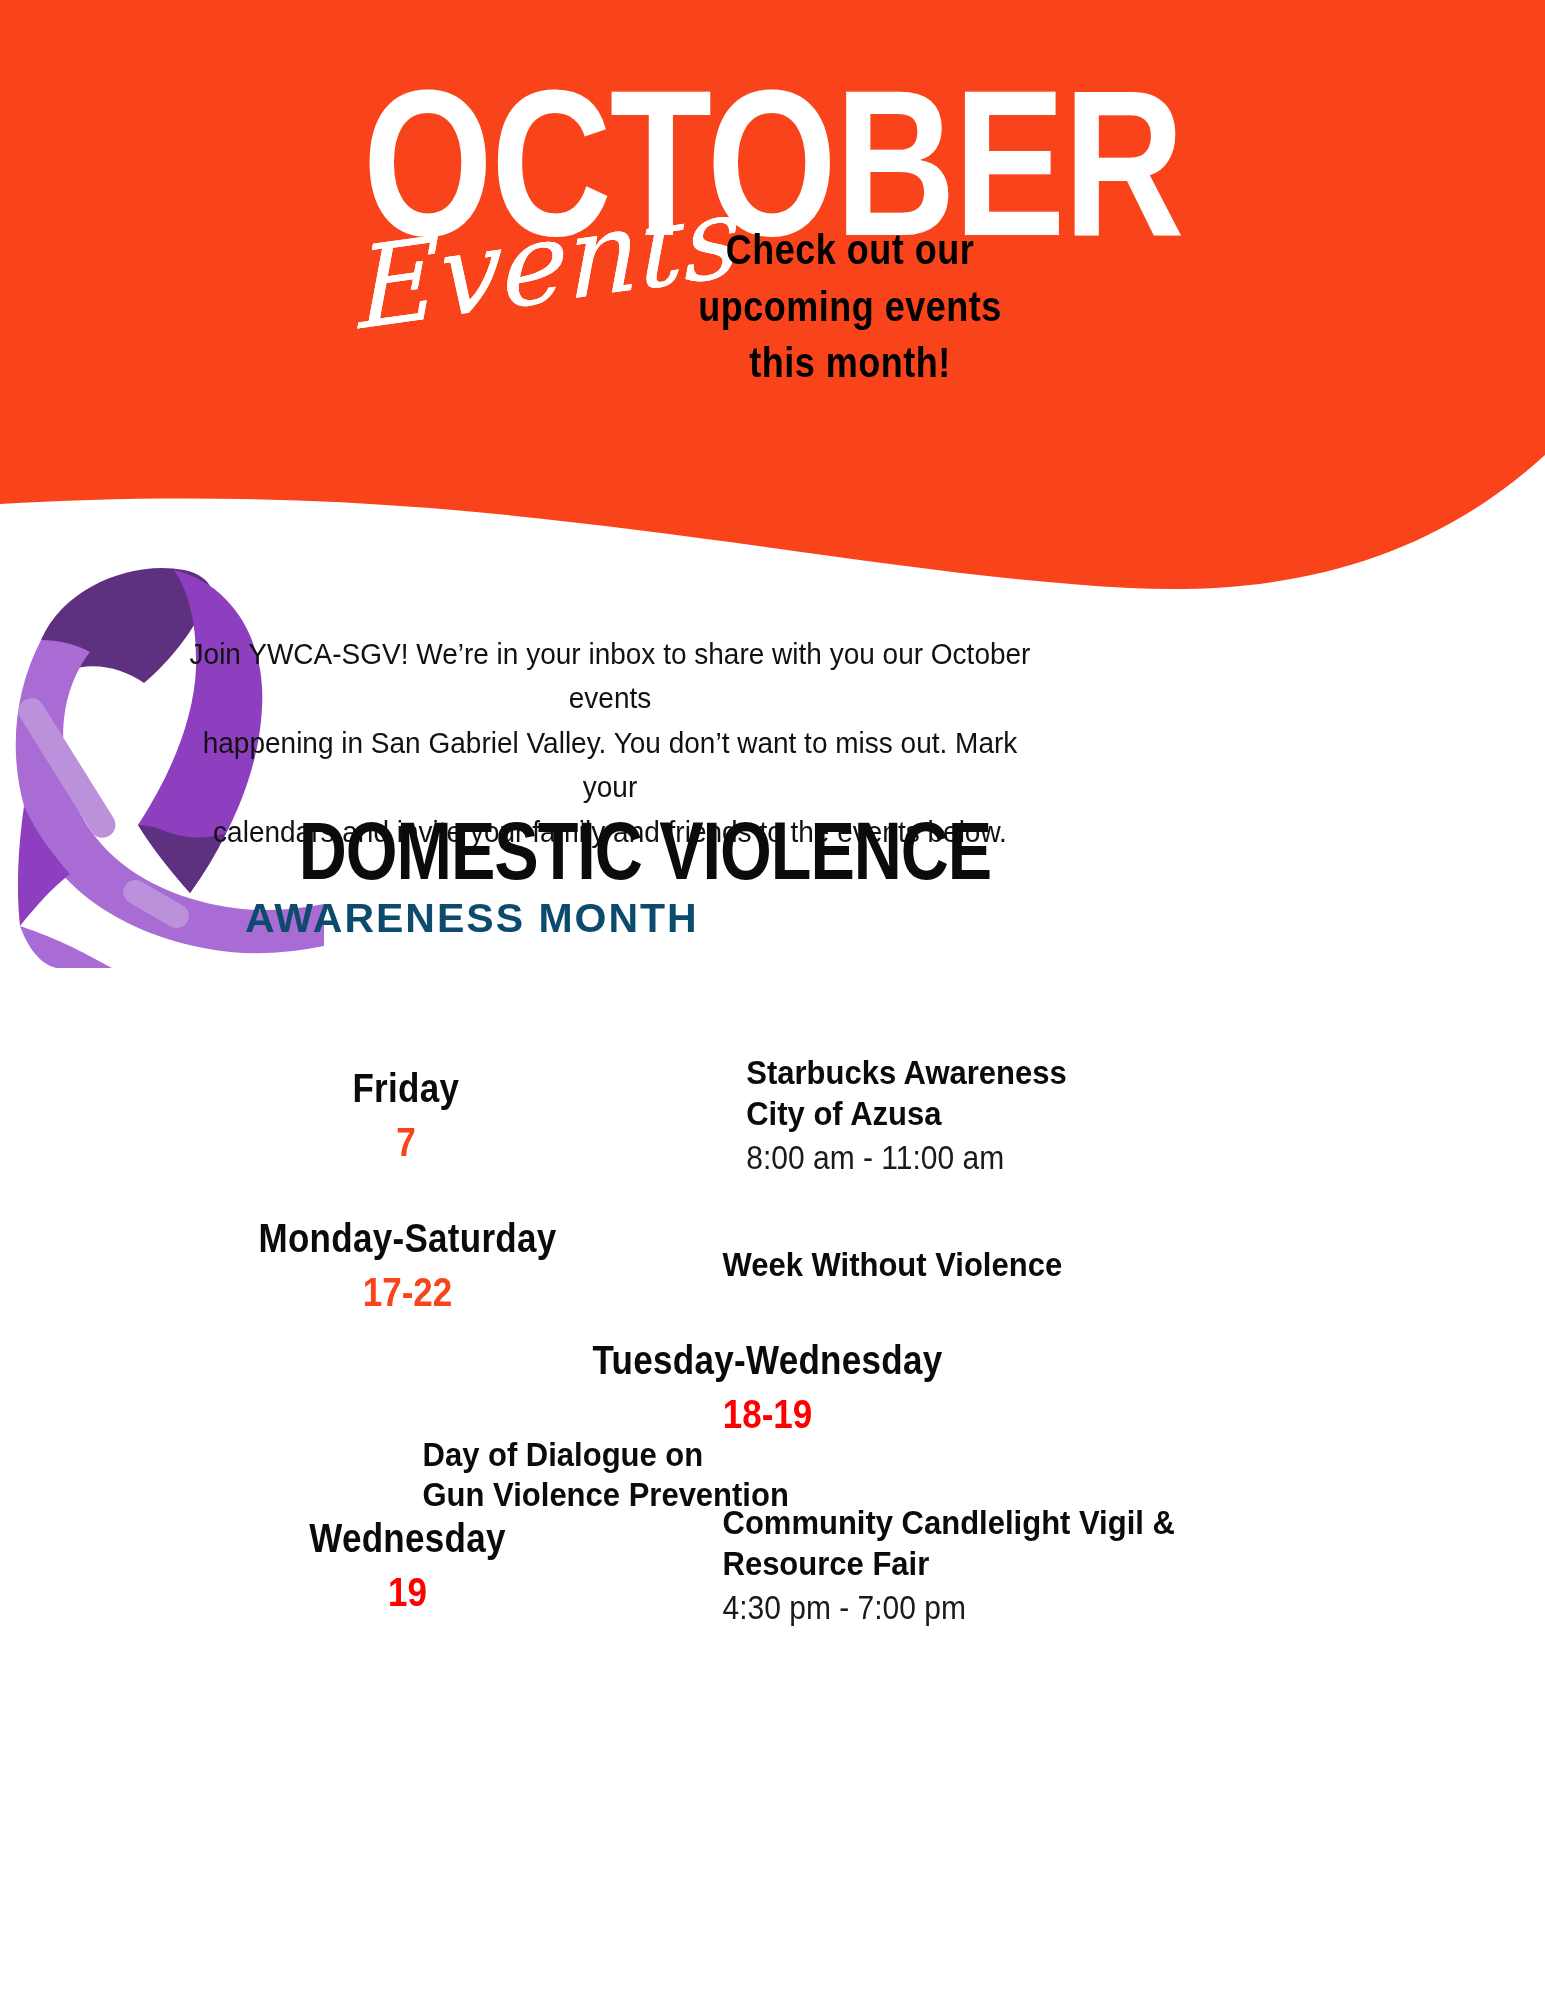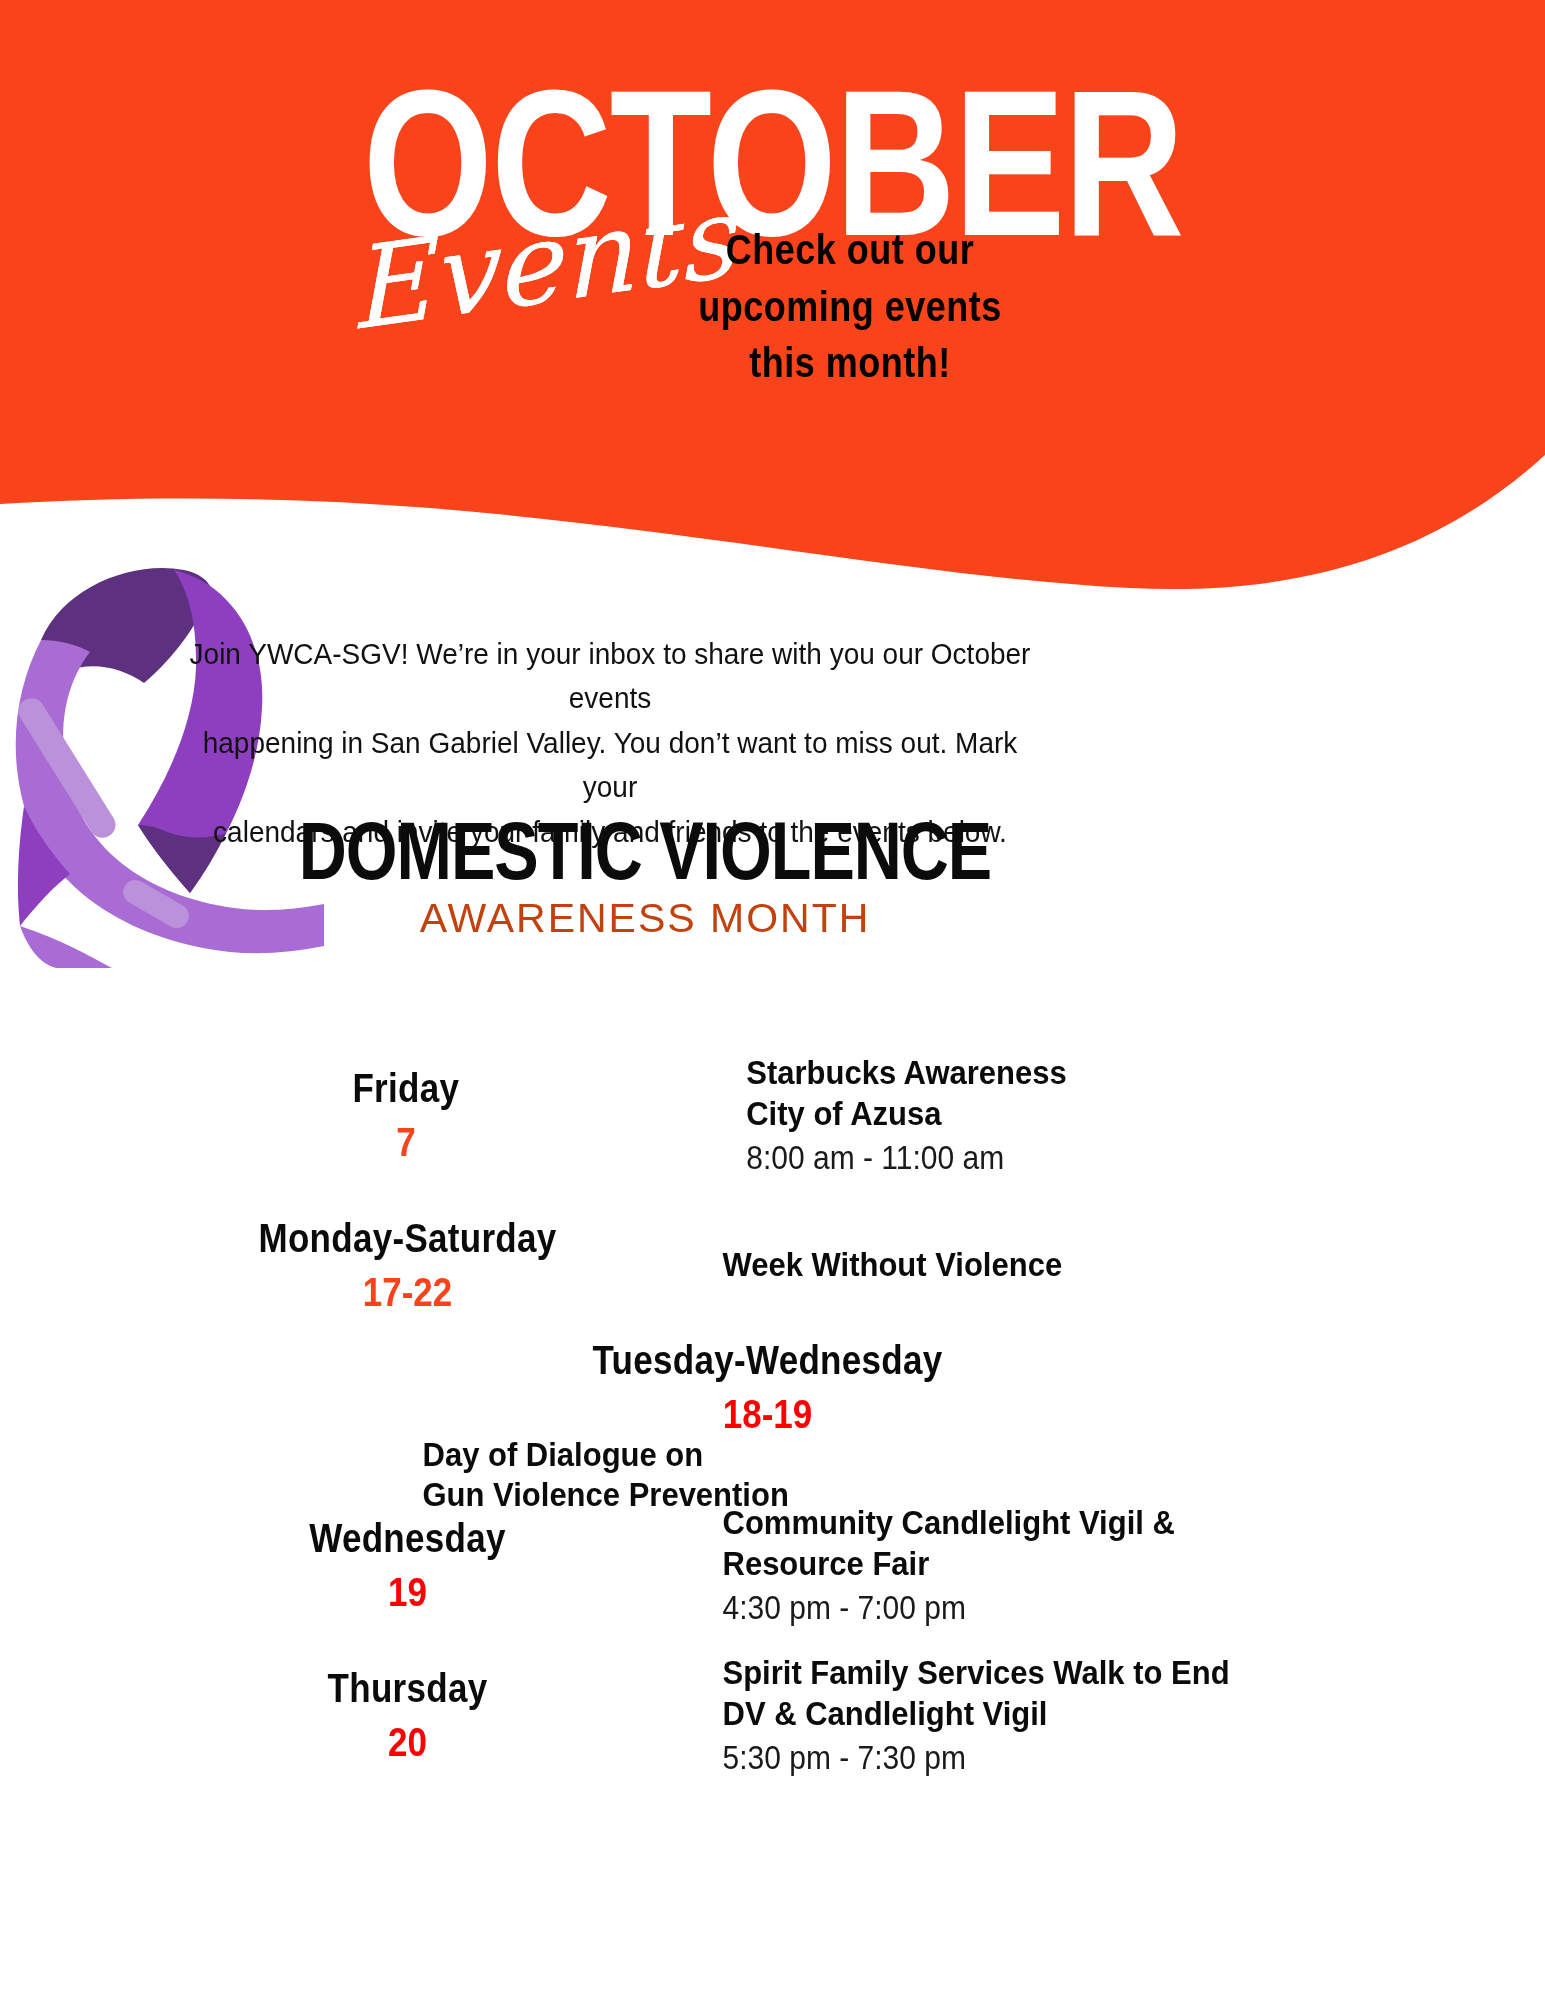--- a/index.html
+++ b/index.html
@@ -119,24 +119,23 @@
     line-height: 1;
     transform: scaleX(1.04) scaleY(1.28);
     transform-origin: 50% 0;
     z-index: 3;
   }
   .dv-sub {
     position: absolute;
     left: 245px;
     top: 898px;
     width: 800px;
-    text-align: center;
-    color: #c2410c;
+    color: #0c4a6e;
     font-family: "Liberation Sans", sans-serif;
-    font-weight: 400;
+    font-weight: 700;
     font-size: 41px;
     letter-spacing: 2px;
     line-height: 1;
     z-index: 3;
   }
 
   
   .events-list {
     position: absolute;
     left: 0;
@@ -286,26 +285,15 @@
         <div class="event-left">
           <div class="event-day">Wednesday</div>
           <div class="event-date" style="color: rgb(255, 0, 0);">19</div>
         </div>
         <div class="event-right">
           <div class="event-name">Community Candlelight Vigil &amp;</div>
           <div class="event-name">Resource Fair</div>
           <div class="event-time">4:30 pm - 7:00 pm</div>
         </div>
       </div>
-      <div class="event-row" style="height: 150px;">
-        <div class="event-left">
-          <div class="event-day">Thursday</div>
-          <div class="event-date" style="color: rgb(255, 0, 0);">20</div>
-        </div>
-        <div class="event-right">
-          <div class="event-name">Spirit Family Services Walk to End</div>
-          <div class="event-name">DV &amp; Candlelight Vigil</div>
-          <div class="event-time">5:30 pm - 7:30 pm</div>
-        </div>
-      </div>
     </div>
 
 </div>
 
 </body></html>

